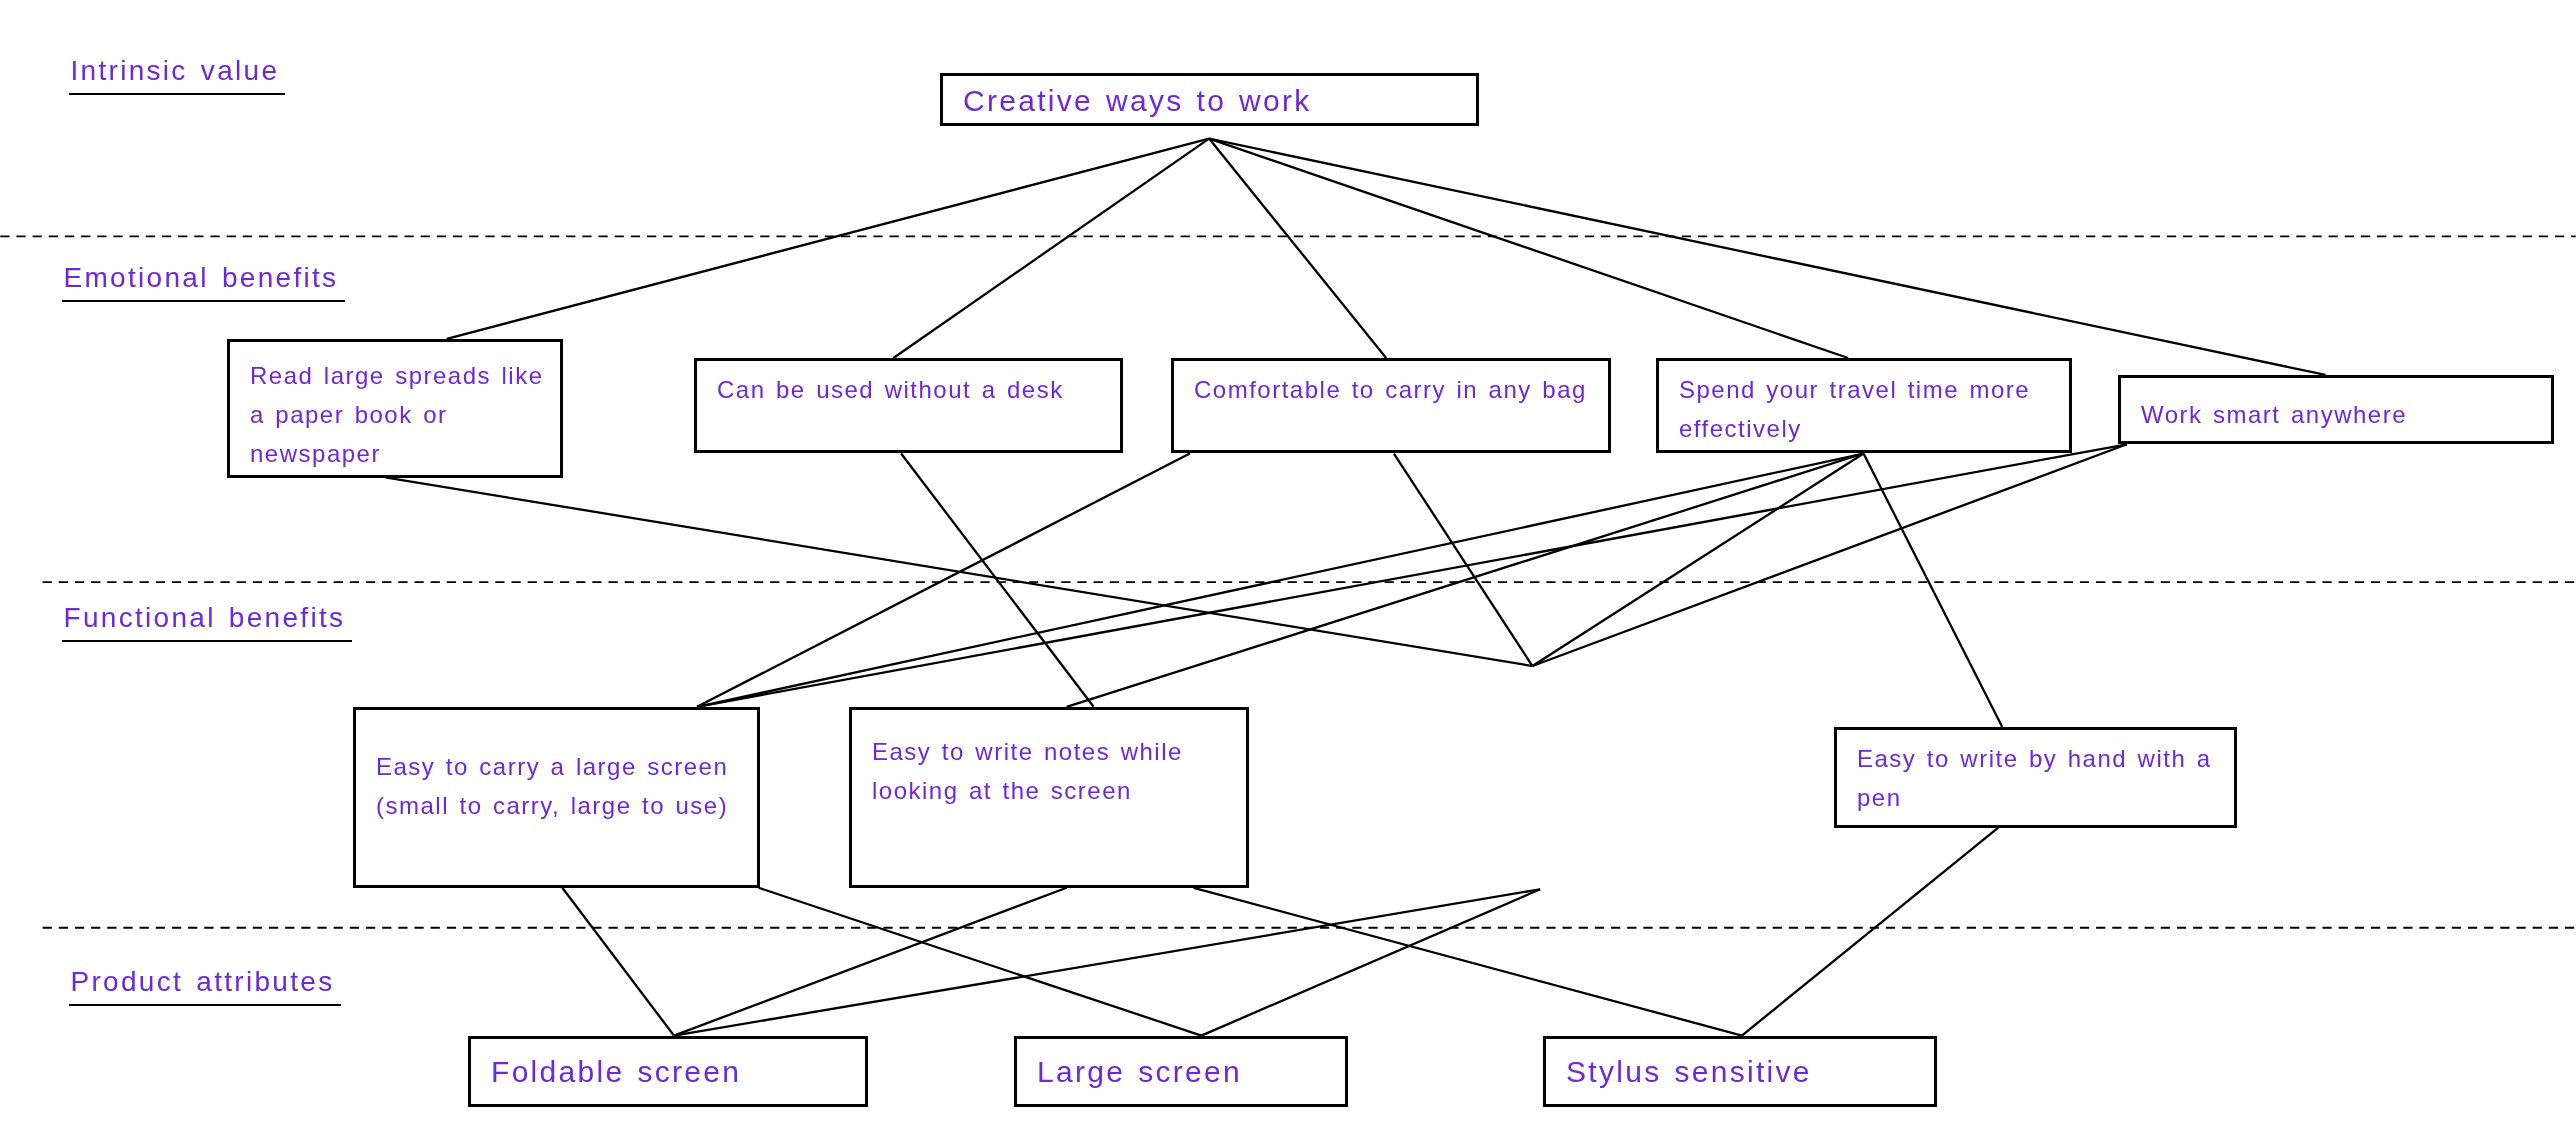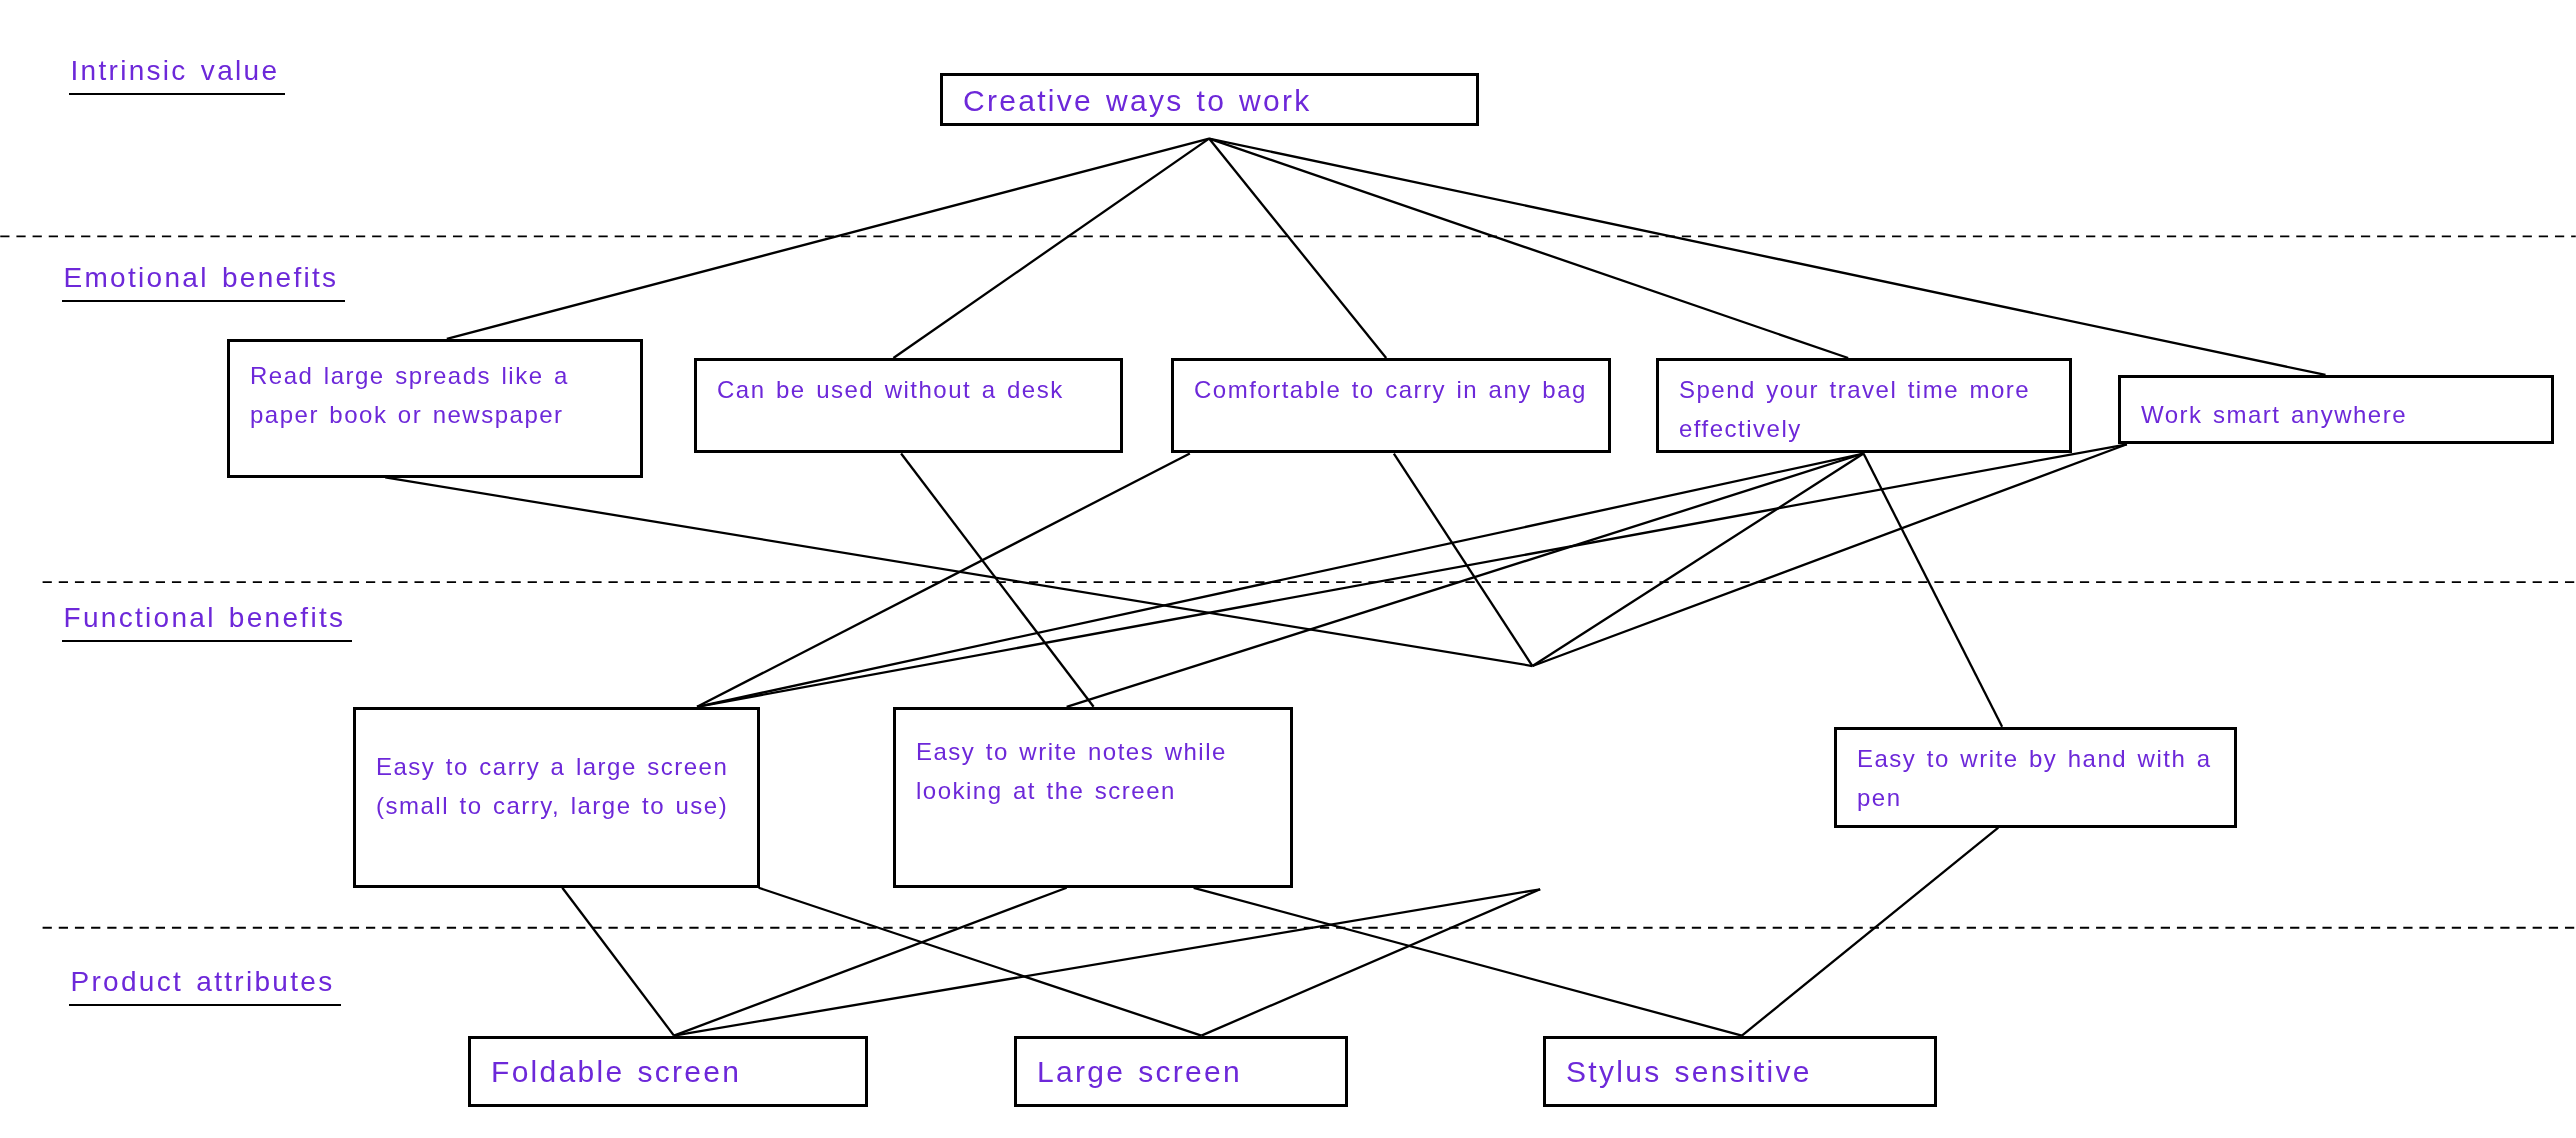--- a/index.html
+++ b/index.html
@@ -16,27 +16,27 @@
   }
   .node{
     position:absolute;background:#fff;border:3.1px solid #000;box-sizing:border-box;
     font-size:24px;line-height:39px;letter-spacing:1.5px;word-spacing:2.3px;
     padding:9.2px 15.4px 7.7px 20px;z-index:1;
   }
   .node.center{display:flex;align-items:center;}
   .node.big{font-size:30px;letter-spacing:2.3px;}
   
   #node-title {left:940px;top:73px;  width:539px;height:53px;}
-  #node-eb1   {left:227px; top:339px; width:416px;height:139px;padding-top:14px;}
+  #node-eb1   {left:227px; top:339px; width:336px;height:139px;padding-top:14px;}
   #node-eb2   {left:694px; top:358px; width:429px;height:95px;}
   #node-eb3   {left:1171px;top:358px; width:440px;height:95px;}
   #node-eb4   {left:1656px;top:358px; width:416px;height:95px;}
   #node-eb5   {left:2118px;top:375px; width:436px;height:69px;padding-top:10px;padding-bottom:0;}
   #node-fb1   {left:353px; top:707px; width:407px;height:181px;padding-top:37px;}
-  #node-fb2   {left:849px;top:707px; width:400px;height:181px;padding-top:21.6px;margin-left:44px;}
+  #node-fb2   {left:849px;top:707px; width:400px;height:181px;padding-top:21.6px;}
   #node-fb3   {left:1340px;top:666px; width:403px;height:223px;line-height:38px;padding-top:10.8px;}
   #node-fb4   {left:1834px;top:727px; width:403px;height:101px;}
   #node-pa1   {left:468px; top:1036px;width:400px;height:71px;padding-top:0;padding-bottom:0;}
   #node-pa2   {left:1014px;top:1036px;width:334px;height:71px;padding-top:0;padding-bottom:0;}
   #node-pa3   {left:1543px;top:1036px;width:394px;height:71px;padding-top:0;padding-bottom:0;}
   #lbl-intrinsic {left:69px;top:55px;}
   #lbl-emotional {left:62px;top:262px;}
   #lbl-functional{left:62px;top:602px;}
   #lbl-product   {left:69px;top:966px;}
 </style>

